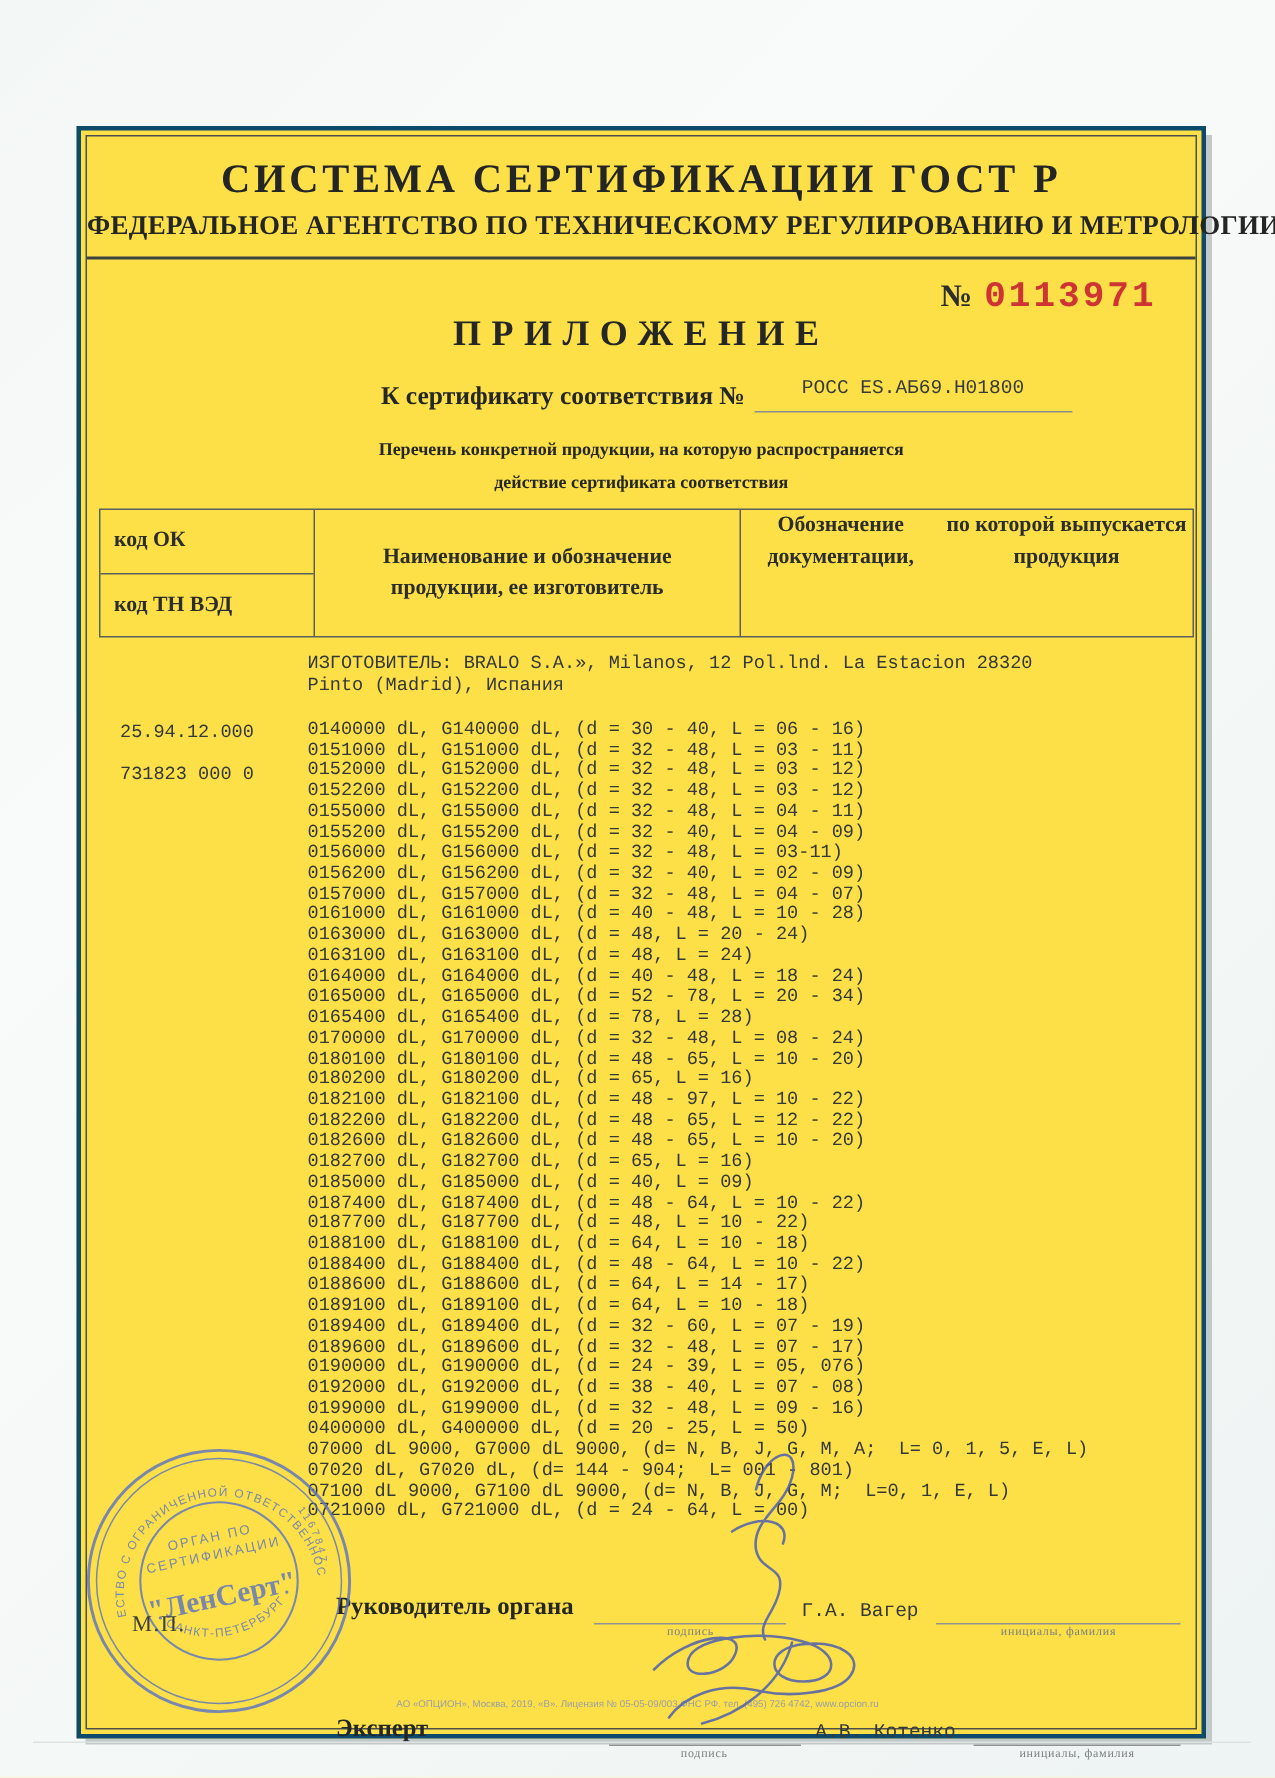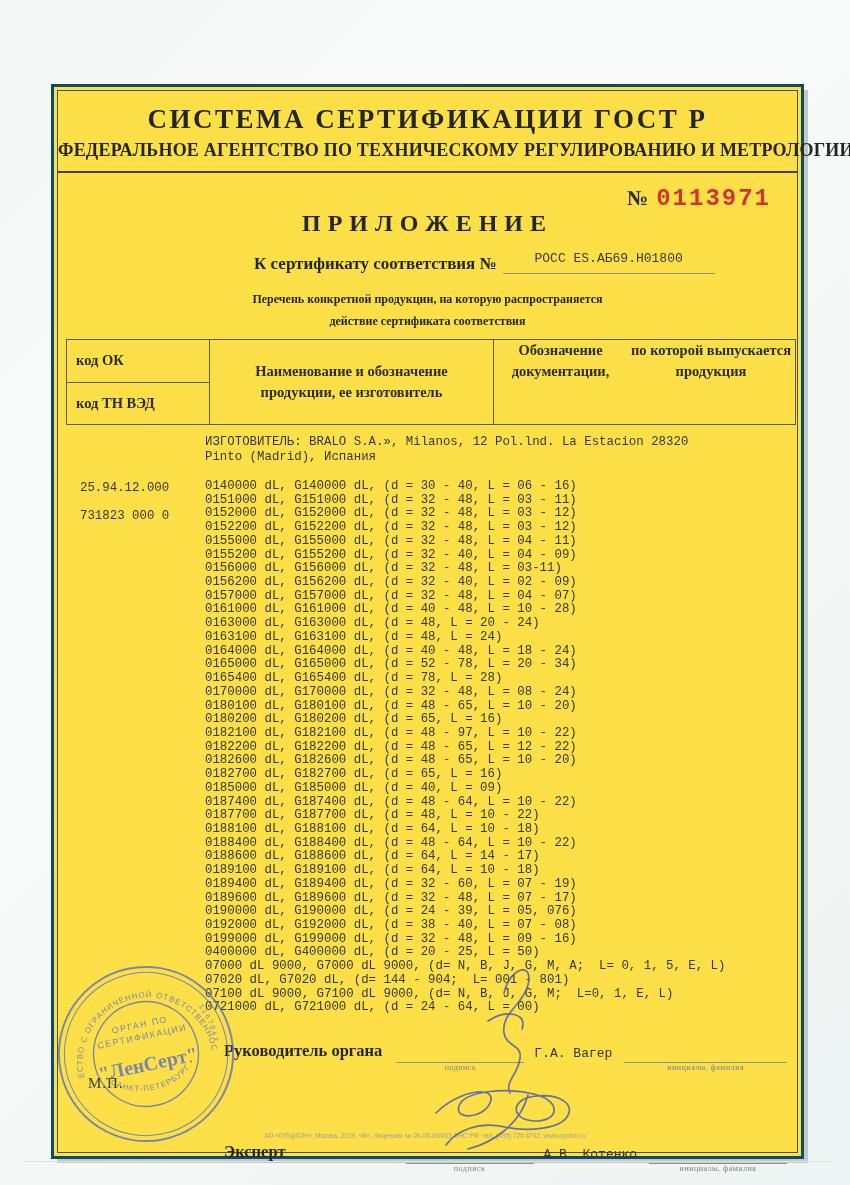--- a/index.html
+++ b/index.html
@@ -42,21 +42,21 @@
   .col3{flex:1;display:flex;flex-direction:row;justify-content:center;text-align:center;line-height:21px;}
   
   .mono{font-family:"Liberation Mono",monospace;color:#343837;}
   .manufacturer{position:absolute;left:147px;top:344px;font-size:12.4px;line-height:15px;white-space:pre;}
   .codes{position:absolute;left:22px;top:390px;font-size:12.4px;}
   .codes .c2{margin-top:14px;}
   .product-list{position:absolute;left:147px;top:389px;}
   .product-line{font-family:"Liberation Mono",monospace;font-size:12.4px;line-height:13.72px;white-space:pre;color:#343837;}
   
   .sig-row{position:absolute;left:166px;right:10px;display:flex;align-items:flex-end;}
-  .sig-row1{top:950px;}
+  .sig-row1{top:970px;}
   .sig-row2{top:1051px;}
   .sig-role{font-size:16.5px;font-weight:bold;color:#242726;white-space:nowrap;padding-bottom:2px;}
   .sig-line{position:relative;border-bottom:1px solid #8f9493;height:20px;}
   .lineA{width:128px;margin-left:14px;}
   .lineB{flex:1;margin-left:8px;}
   .sig-cap{position:absolute;top:21px;left:0;right:0;text-align:center;font-size:8px;color:#7c817f;letter-spacing:0.5px;}
   .sig-name{font-family:"Liberation Mono",monospace;font-size:13px;color:#343837;white-space:nowrap;padding:0 4px 2px 10px;}
   .mp{position:absolute;left:30px;top:984px;font-size:15px;color:#3b3f3e;letter-spacing:1px;z-index:5;}
   
   .stamp{position:absolute;left:-6px;top:869px;width:188px;height:188px;transform:rotate(-12deg);opacity:0.82;z-index:4;}

